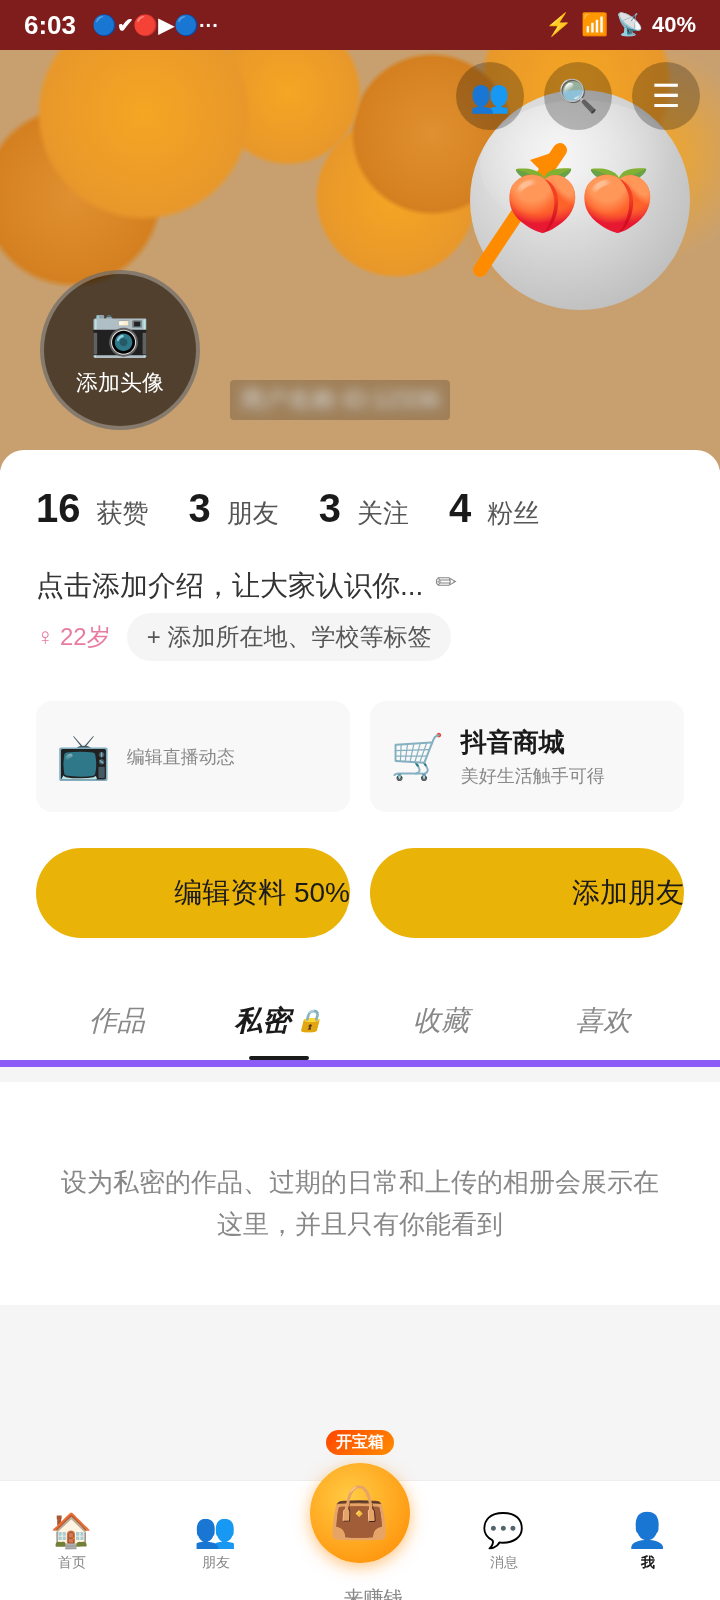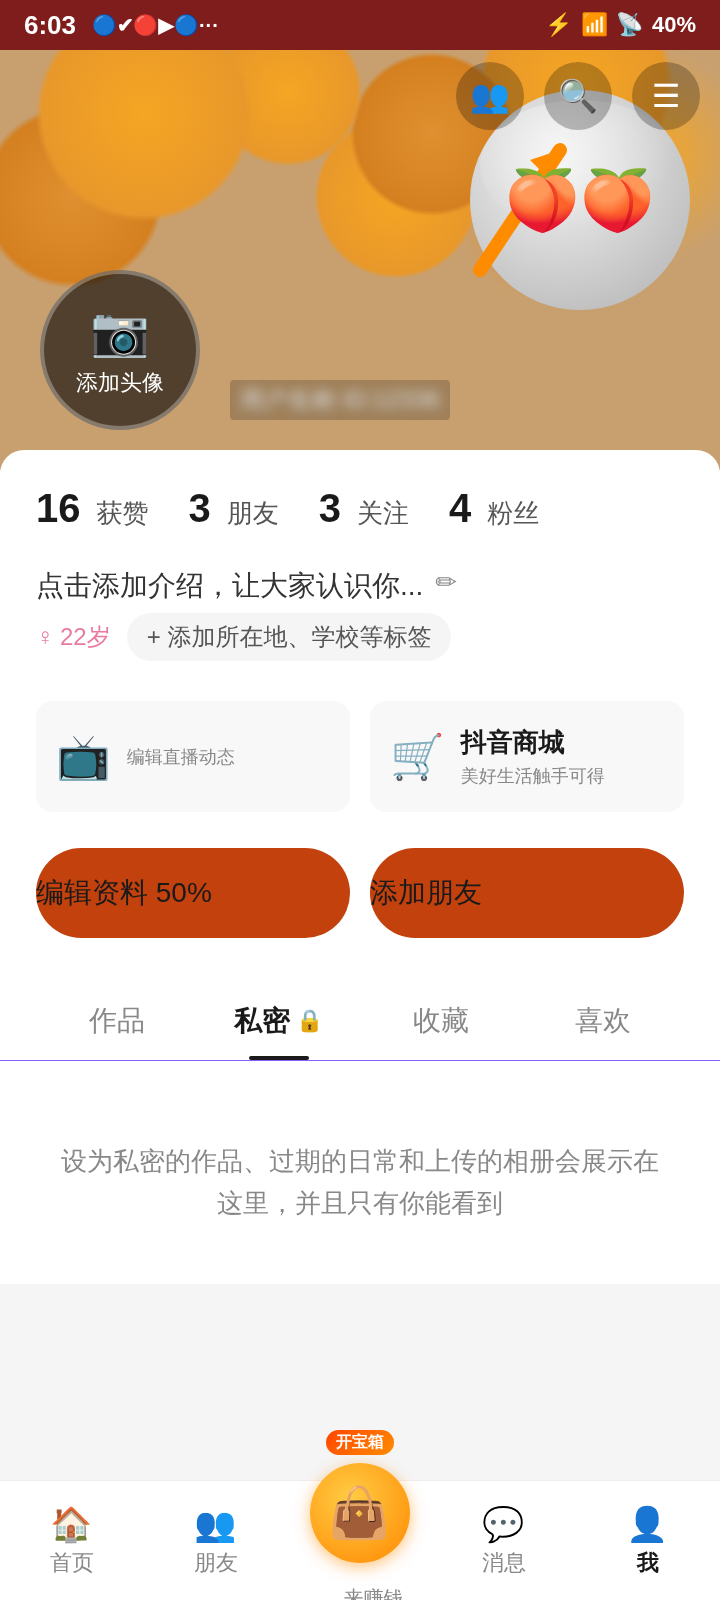--- a/index.html
+++ b/index.html
@@ -263,37 +263,38 @@
     }
 
     
     .action-buttons {
       display: flex;
       gap: 20px;
       margin-bottom: 40px;
     }
     .action-btn {
       flex: 1;
-      background: #c2410c;
+      background: #eab308;
       border: none;
       border-radius: 50px;
       padding: 26px 0;
       font-size: 28px;
       font-weight: 500;
       color: #1a1a1a;
       cursor: pointer;
-      text-align: left;
+      text-align: right;
     }
 
     
     .tabs-row {
       display: flex;
-      border-bottom: 1px solid #8b5cf6;
-      margin: 0 -36px;
+      border-bottom: 7px solid #8b5cf6;
+      margin: 15px -36px;
       padding: 0 36px;
+      font-style: italic;
     }
     .tab-item {
       flex: 1;
       text-align: center;
       padding: 24px 0 20px;
       font-size: 28px;
       color: #888;
       cursor: pointer;
       position: relative;
       display: flex;
@@ -352,21 +353,21 @@
     }
     .nav-item {
       display: flex;
       flex-direction: column;
       align-items: center;
       gap: 4px;
       cursor: pointer;
       flex: 1;
     }
     .nav-item-label {
-      font-size: 22px;
+      font-size: 14px;
       color: #888;
     }
     .nav-item.active .nav-item-label {
       color: #1a1a1a;
       font-weight: 600;
     }
     .nav-icon {
       font-size: 34px;
       color: #888;
     }

